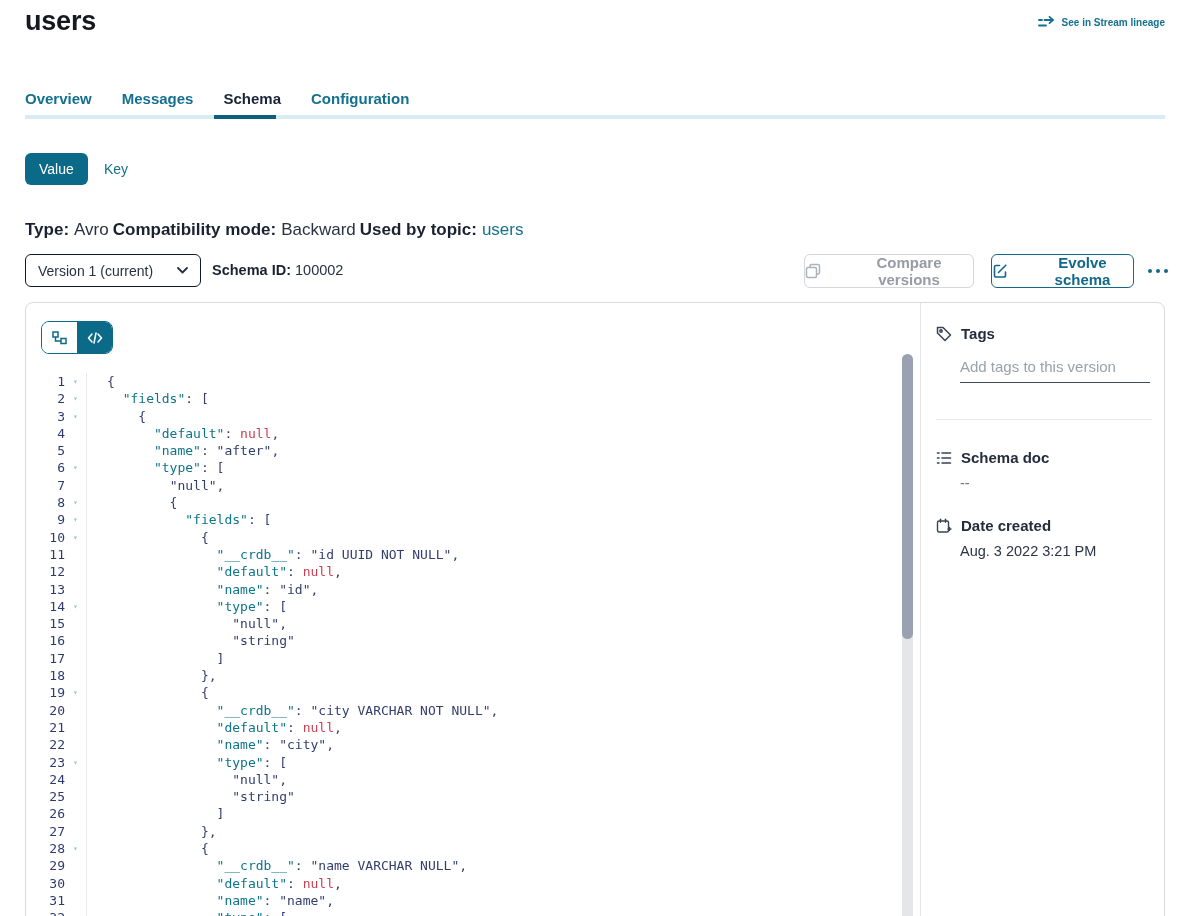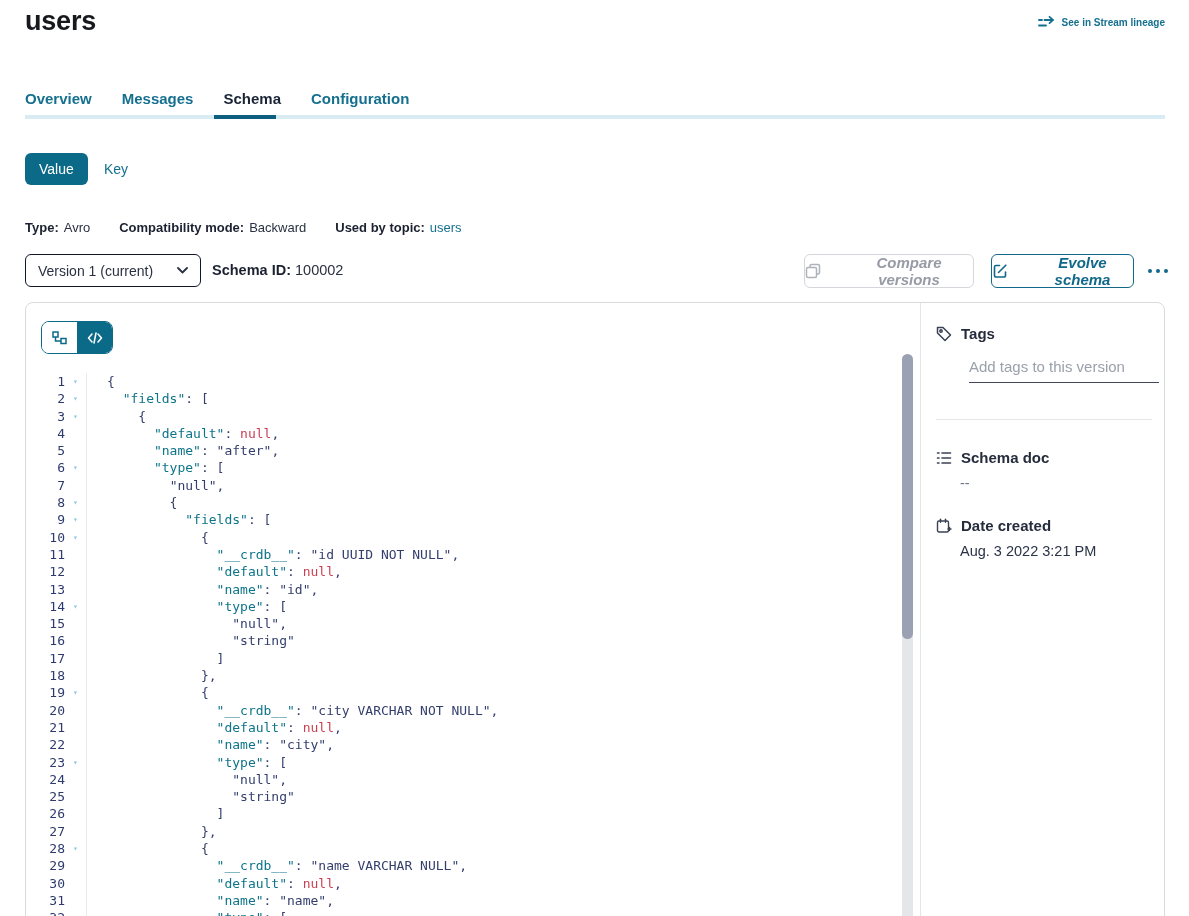--- a/index.html
+++ b/index.html
@@ -21,32 +21,32 @@
   .tab-track { position:absolute; left:25px; top:115px; width:1140px; height:4px; background:#d9ebf3; }
   .tab-indicator { position:absolute; left:189px; top:0; width:62px; height:4px; background:#0c5f7e; }
 
   
   .value-btn { position:absolute; left:25px; top:153px; height:32px; padding:4px 14px; background:#0c6a89; color:#fff;
     border:none; border-radius:6px; font-size:14px; font-family:inherit; display:flex; align-items:center; cursor:pointer; }
   .key-btn { position:absolute; left:104px; top:153px; height:32px; background:none; border:none; color:#15708f;
     font-size:14px; font-family:inherit; font-weight:500; display:flex; align-items:center; cursor:pointer; }
 
   
-  .meta-row { position:absolute; left:25px; top:220px; display:flex; gap:29px; font-size:13px; color:#2a3142; }
+  .meta-row { position:absolute; left:25px; top:220px; display:flex; gap:4px; font-size:17px; color:#2a3142; }
   .meta-item { display:flex; gap:5px; }
   .meta-label { font-weight:700; color:#1b2130; }
   .meta-link { color:#15708f; cursor:pointer; }
 
   
   .version-select { position:absolute; left:25px; top:254px; width:176px; height:33px; border:1px solid #0f172a;
     border-radius:6px; background:#fff; display:flex; align-items:center; justify-content:space-between;
     padding:0 12px; font-size:14px; color:#2a3142; cursor:pointer; }
   .schema-id { position:absolute; left:212px; top:262px; font-size:14.5px; color:#2a3142; }
   .btn { height:34px; border-radius:6px; background:#fff; font-family:inherit; font-size:15px; font-weight:600;
-    display:flex; align-items:center; justify-content:center; gap:24px; cursor:pointer;font-style:italic; }
+    display:flex; align-items:center; justify-content:center; gap:24px; cursor:pointer; }
   .compare-btn { position:absolute; right:215px; top:254px; width:170px; border:1px solid #d3d6db; color:#969ba5; }
   .evolve-btn { position:absolute; right:55px; top:254px; width:143px; border:1px solid #11688a; color:#11688a; }
   .more-btn { position:absolute; right:16px; top:260px; width:30px; height:22px; border:none; background:none;
     display:flex; align-items:center; justify-content:center; gap:4px; cursor:pointer; }
   .more-btn .dot { width:4px; height:4px; border-radius:50%; background:#11688a; }
 
   
   .card { position:absolute; left:25px; top:302px; width:1140px; height:625px;
     border:1px solid #d8dade; border-radius:8px; background:#fff; }
   .seg-toggle { position:absolute; left:15px; top:18px; display:flex; border:1.5px solid #0c6a89; border-radius:8px; overflow:hidden; }
@@ -66,21 +66,21 @@
   .tk-x { color:#cb4154; }
 
   .vscroll-track { position:absolute; left:876px; top:51px; width:11px; height:574px; background:#e4e6ea; border-radius:6px; }
   .vscroll-thumb { position:absolute; left:0; top:0; width:11px; height:285px; background:#9aa1b2; border-radius:6px; cursor:pointer; }
   .divider-v { position:absolute; left:894px; top:0; width:1px; height:100%; background:#e4e5e8; }
 
   
   .sidebar { position:absolute; left:895px; top:0; width:244px; height:100%; }
   .side-h { display:flex; align-items:center; gap:9px; font-size:15px; font-weight:700; color:#252c3c; }
   .tags-section { position:absolute; left:15px; top:22px; width:216px; }
-  .tags-input { display:block; margin:16px 0 0 33px; width:190px; border:none; border-bottom:1px solid #41485a;
+  .tags-input { display:block; margin:16px 0 0 24px; width:190px; border:none; border-bottom:1px solid #41485a;
     padding:0 0 7px 0; font-size:15px; font-family:inherit; color:#2a3142; outline:none; background:transparent; }
   .tags-input::placeholder { color:#9aa1ab; }
   .side-divider { position:absolute; left:15px; top:116px; width:216px; height:1px; background:#e6e7ea; }
   .docs-section { position:absolute; left:15px; top:146px; width:216px; }
   .side-value { margin:9px 0 0 24px; font-size:14.5px; color:#6e7583; }
   .date-section { position:absolute; left:15px; top:214px; width:216px; }
   .date-section .side-value { color:#2b3347; }
 
   .icon { flex:none; display:inline-flex; }
 </style>

